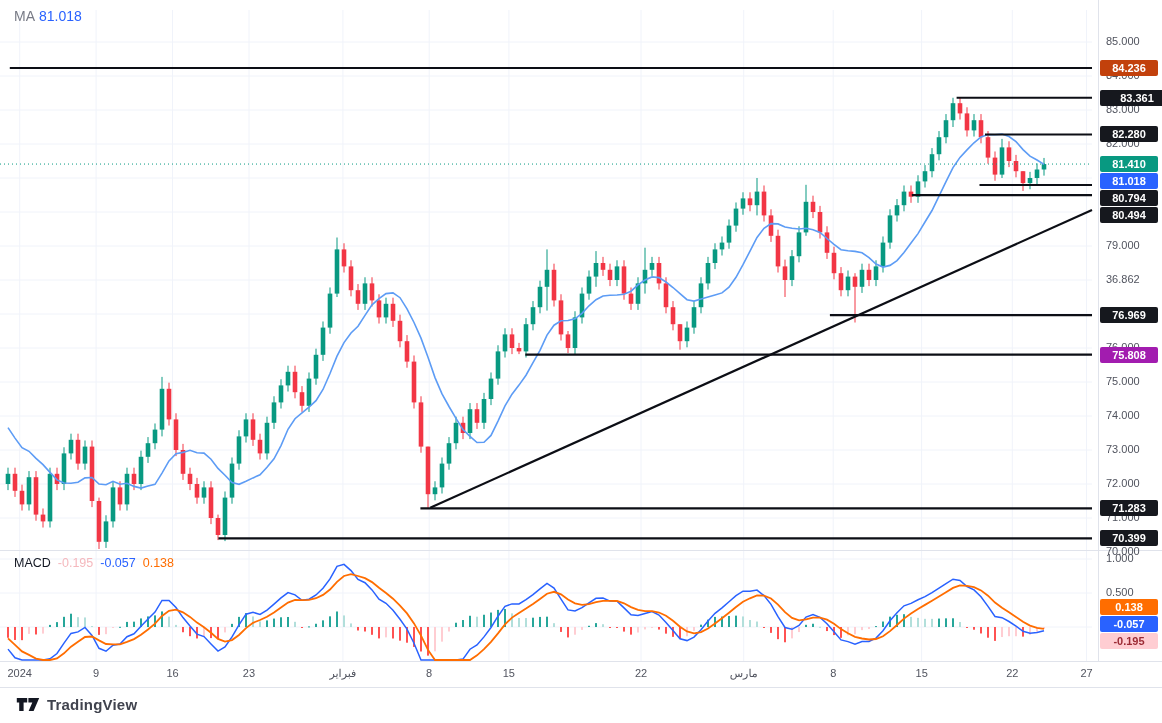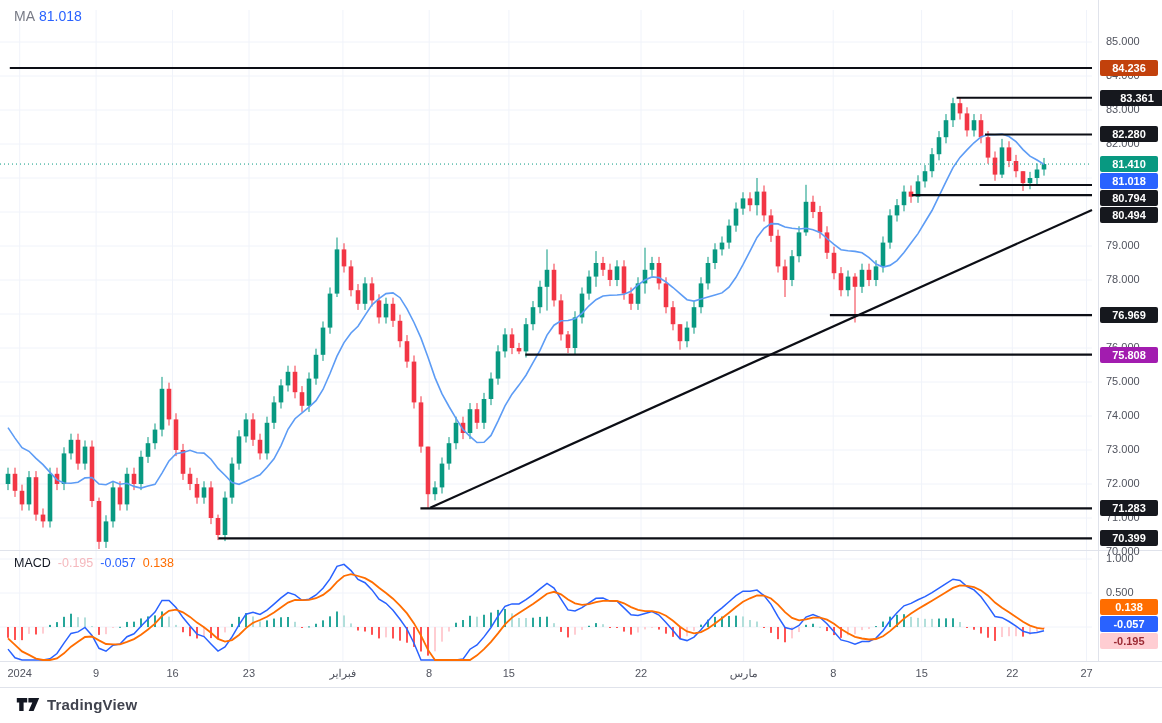--- a/index.html
+++ b/index.html
@@ -551,21 +551,21 @@
     </div>
   </div>
 <div class="tick" style="top: 545px;">70.000</div>
     <div class="tick" style="top: 511px;">71.000</div>
     <div class="tick" style="top: 477px;">72.000</div>
     <div class="tick" style="top: 443px;">73.000</div>
     <div class="tick" style="top: 409px;">74.000</div>
     <div class="tick" style="top: 375px;">75.000</div>
     <div class="tick" style="top: 341px;">76.000</div>
     <div class="tick" style="top: 307px;">77.000</div>
-    <div class="tick" style="top: 273px;">78.000</div>
+    <div class="tick" style="top: 273px;">36.862</div>
     <div class="tick" style="top: 239px;">79.000</div>
     <div class="tick" style="top: 205px;">80.000</div>
     <div class="tick" style="top: 171px;">81.000</div>
     <div class="tick" style="top: 137px;">82.000</div>
     <div class="tick" style="top: 103px;">83.000</div>
     <div class="tick" style="top: 69px;">84.000</div>
     <div class="tick" style="top: 35px;">85.000</div>
     <div class="tick" style="top: 552px;">1.000</div>
     <div class="tick" style="top: 586px;">0.500</div>
     <div class="tick" style="top: 620px;">0.000</div>

